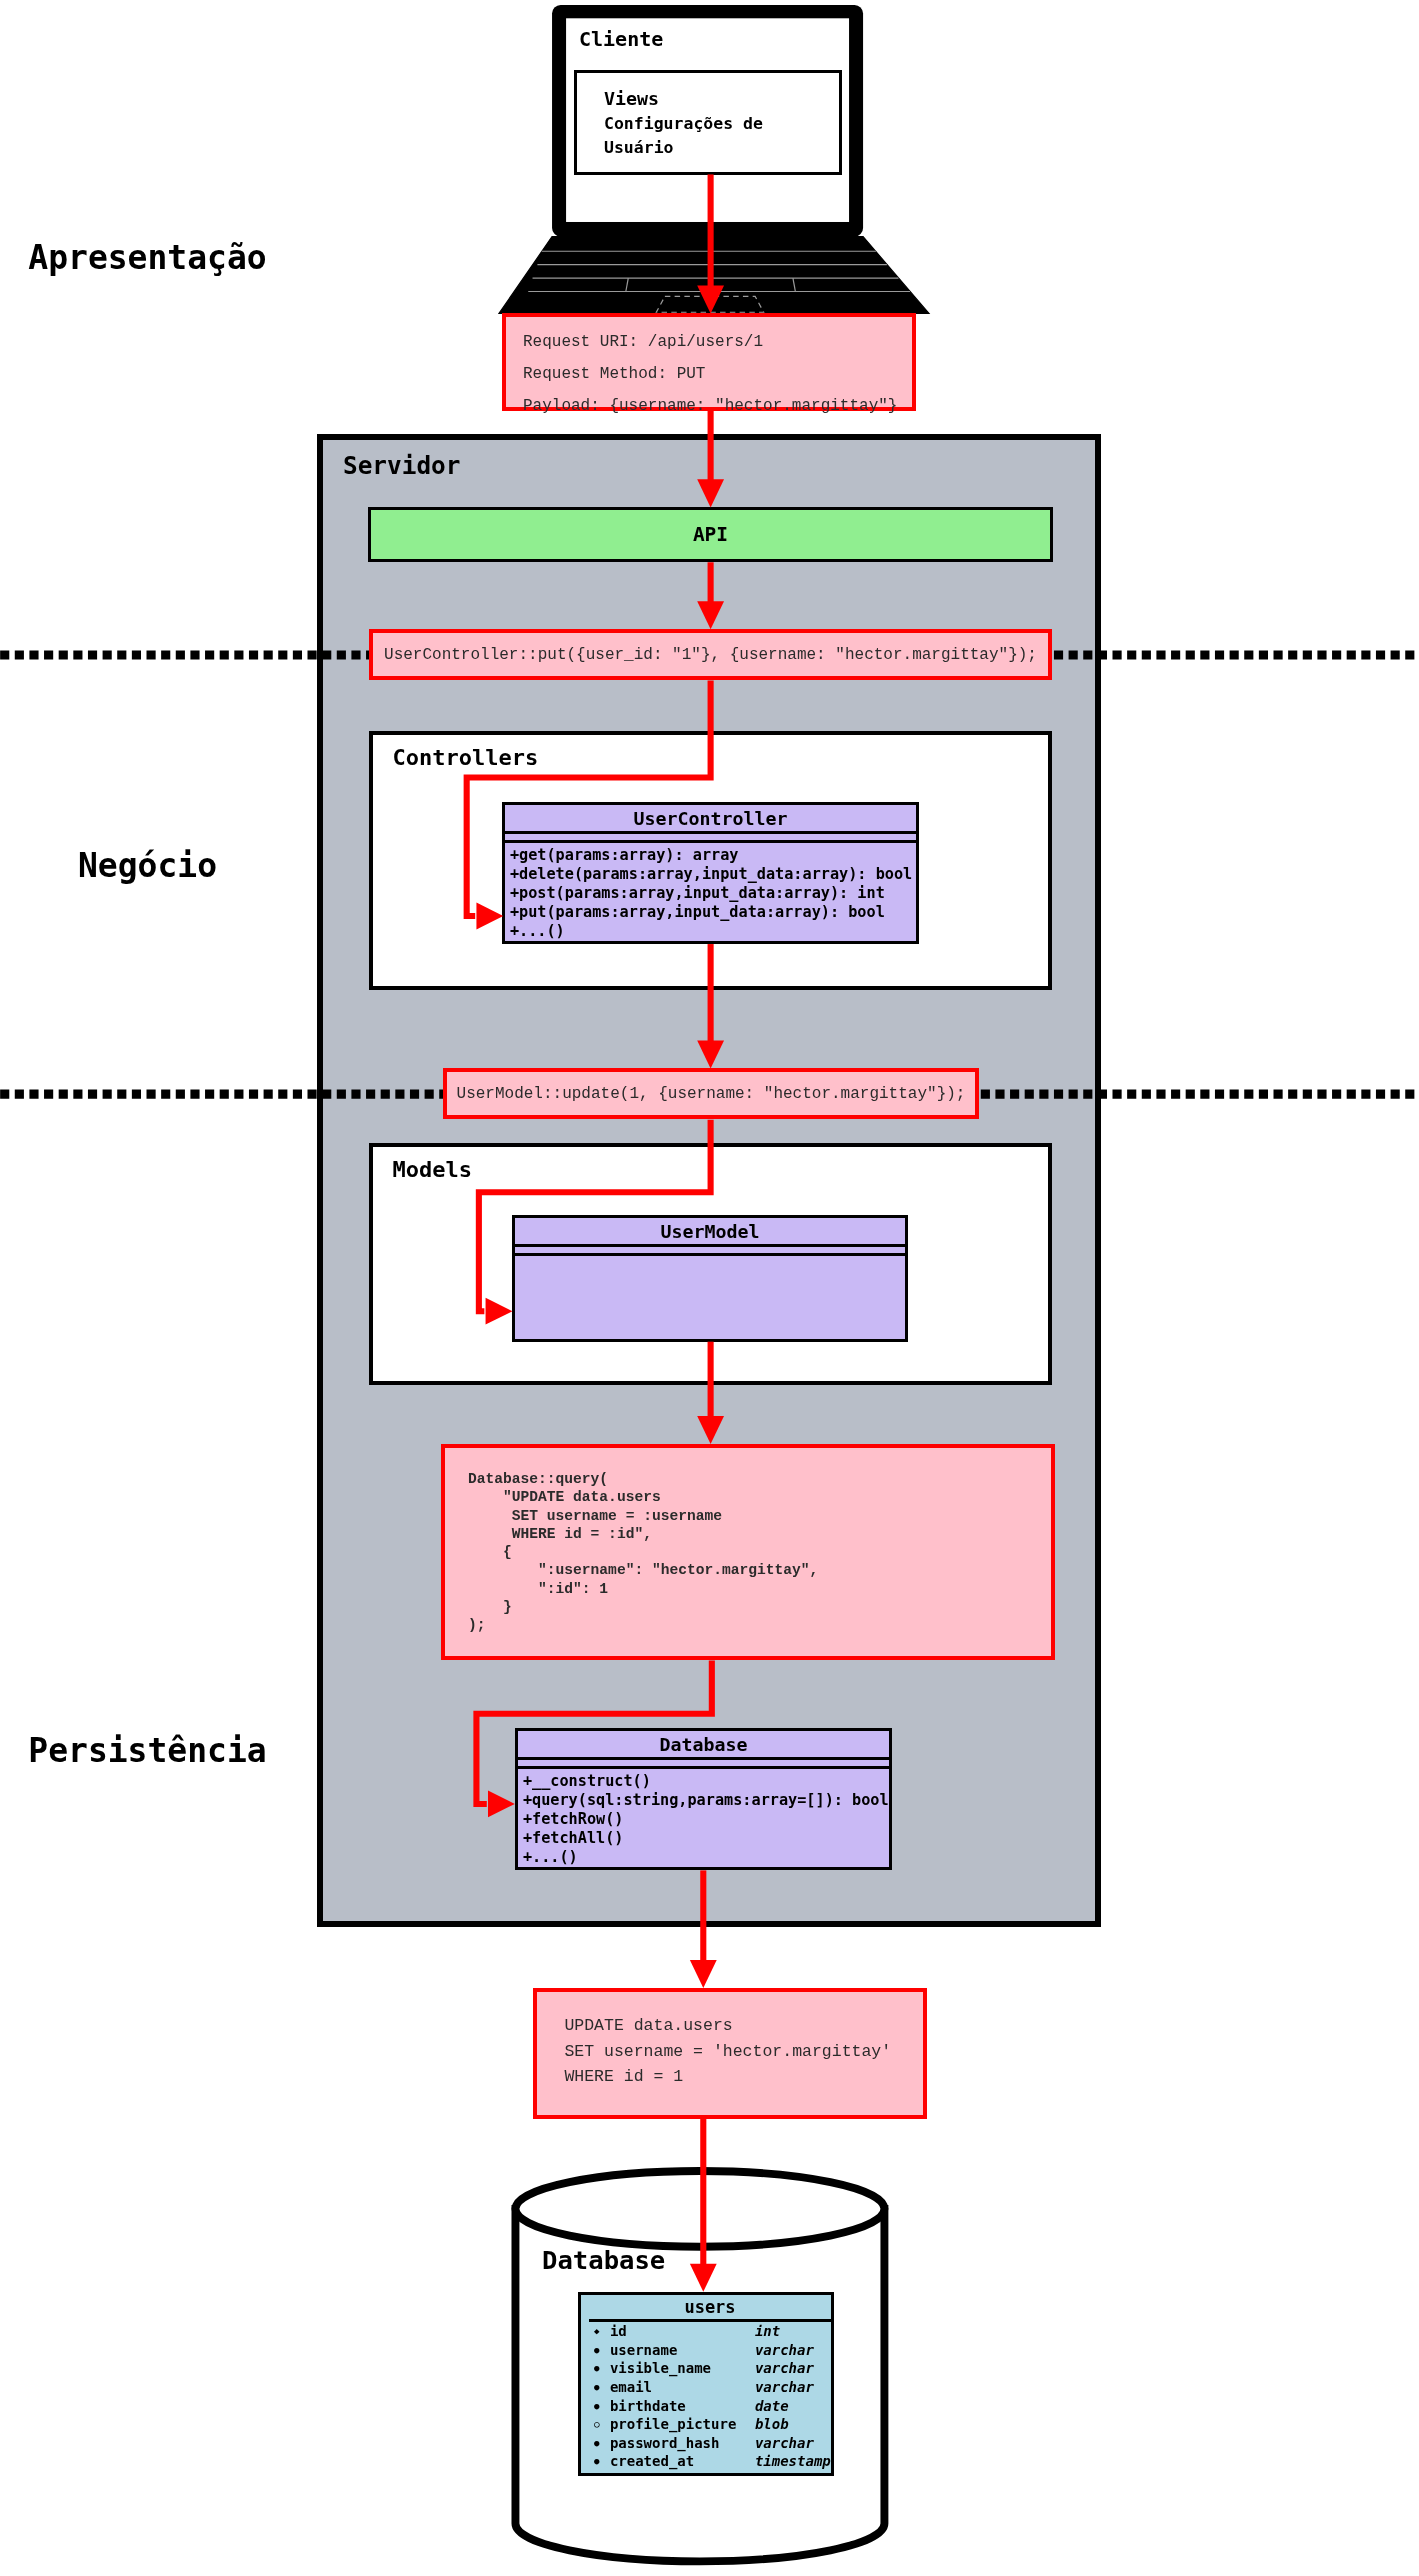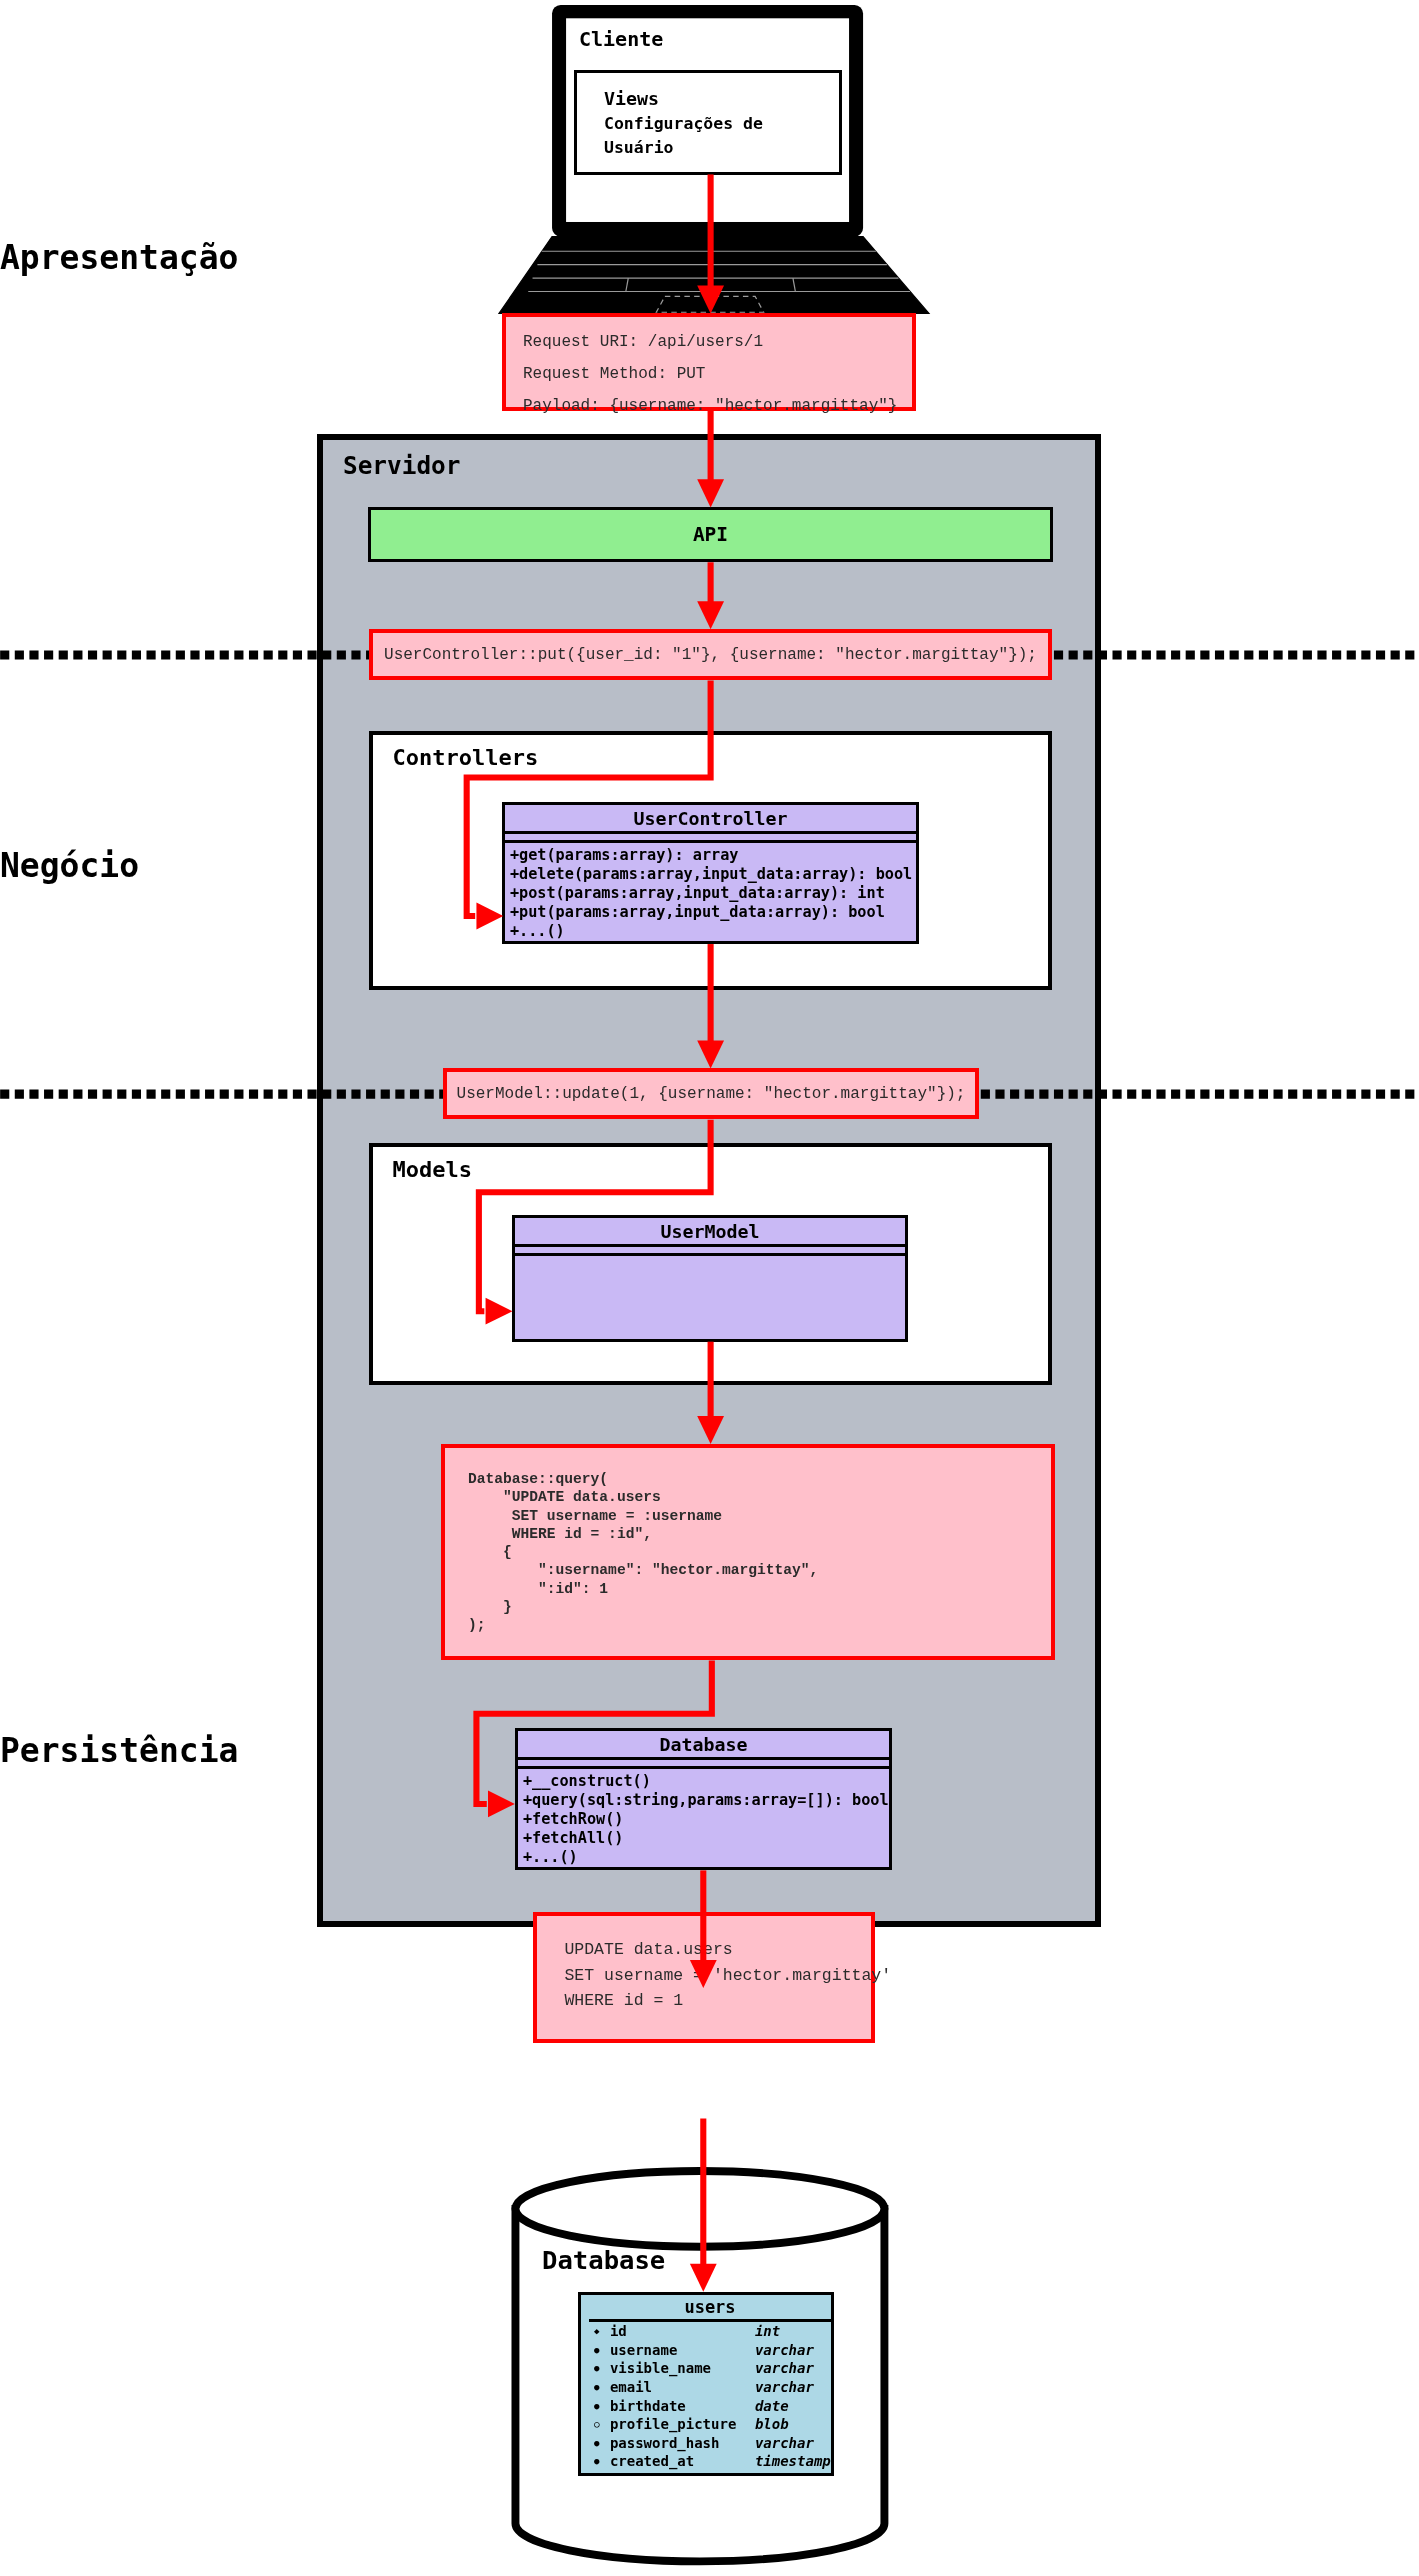--- a/index.html
+++ b/index.html
@@ -7,21 +7,21 @@
   body {
     width: 1420px; height: 2576px; position: relative; background: #ffffff;
     font-family: "DejaVu Sans Mono", monospace; color: #000;
   }
   .abs { position: absolute; }
   svg.layer-under { position: absolute; left: 0; top: 0; z-index: 1; pointer-events: none; }
   svg.layer-over  { position: absolute; left: 0; top: 0; z-index: 3; pointer-events: none; }
   .content { z-index: 2; }
   .bg { z-index: 0; }
 
-  .layer-label { font-weight: bold; font-size: 33px; width: 295px; }
+  .layer-label { font-weight: bold; font-size: 33px; width: 295px; text-align: center; }
 
   .server-box { background: #b8bec8; border: 6.1px solid #000; }
   .server-title { font-weight: bold; font-size: 24.4px; }
 
   .white-box { background: #ffffff; border: 4.9px solid #000; }
   .white-box-title { font-weight: bold; font-size: 22px; }
 
   .api-bar { background: #90ee90; border: 3.7px solid #000; display: flex; align-items: center; justify-content: center;
              font-weight: bold; font-size: 19.5px; }
 
@@ -154,21 +154,21 @@
   <div class="uml-empty"></div>
   <div class="uml-body">
     <div class="m">+__construct()</div>
     <div class="m">+query(sql:string,params:array=[]): bool</div>
     <div class="m">+fetchRow()</div>
     <div class="m">+fetchAll()</div>
     <div class="m">+...()</div>
   </div>
 </div>
 
-<div class="abs content pink-box sql-lines code" style="left:533px; top:1912px; width:342px; height:131px;">
+<div class="abs content pink-box sql-lines code" style="left:533px; top:1988px; width:394px; height:131px;">
   <div class="line">UPDATE data.users</div>
   <div class="line">SET username = 'hector.margittay'</div>
   <div class="line">WHERE id = 1</div>
 </div>
 
 <div class="abs content db-label" style="left:542px; top:2245px;">Database</div>
 
 <div class="abs content users-table" style="left:578px; top:2292px; width:256px; height:184px;padding-left:8px;">
   <div class="t-head">users</div>
   <div class="t-row">

